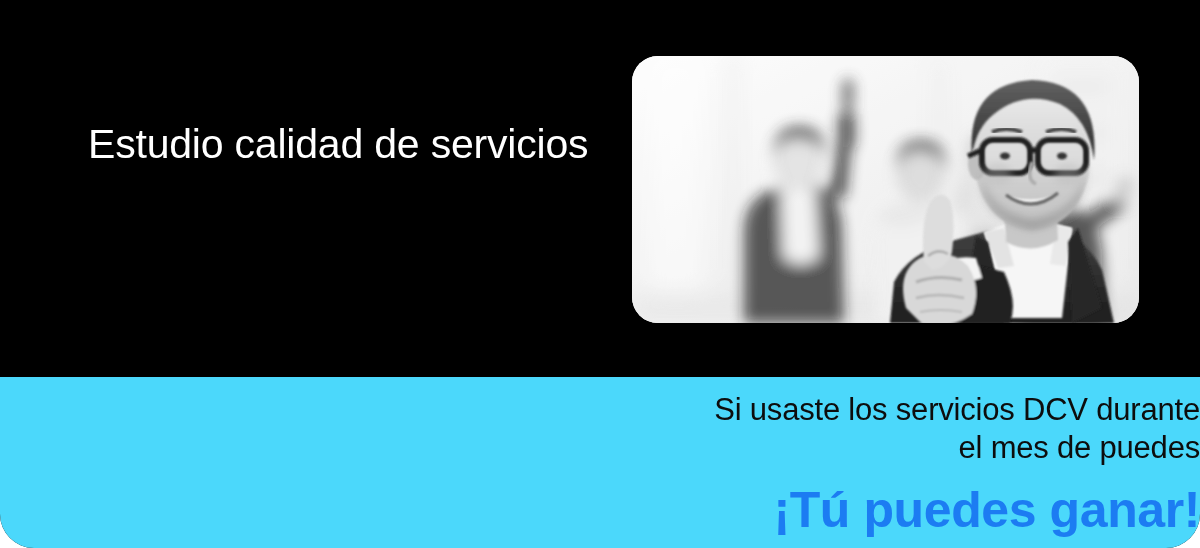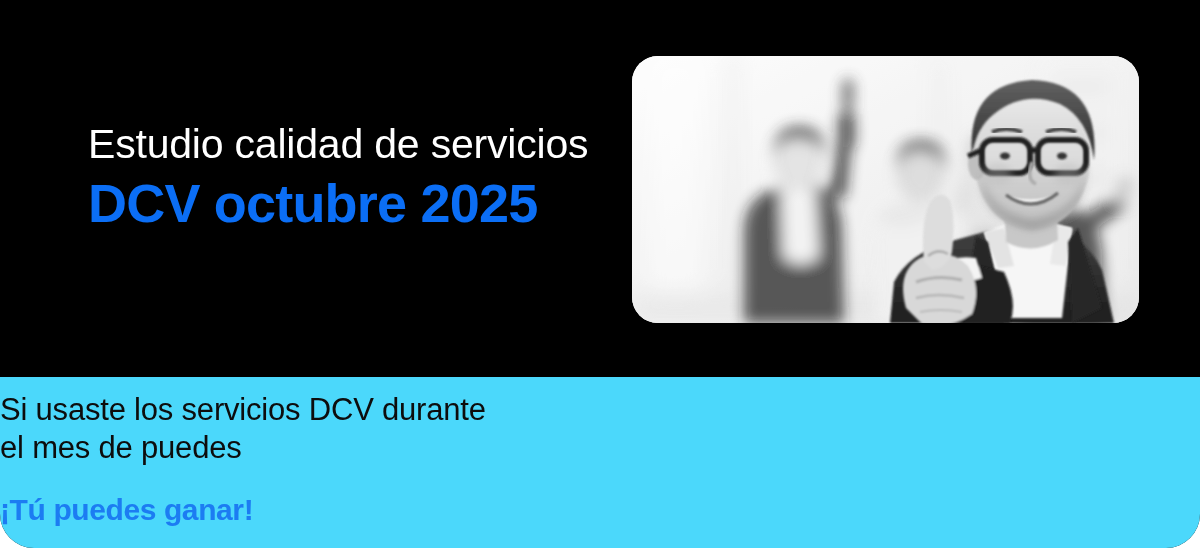--- a/index.html
+++ b/index.html
@@ -76,21 +76,21 @@
   }
 
   
   .bottom-section {
     position: absolute;
     left: 0;
     top: 377px;
     width: 1200px;
     height: 171px;
     background: #4BD8FB;
-    text-align: left;
+    text-align: right;
   }
 
   .promo-lines {
     position: absolute;
     left: 0;
     right: 0;
     top: 14px;
   }
 
   .promo-line {
@@ -99,36 +99,35 @@
     font-size: 31px;
     font-weight: 400;
     line-height: 38px;
     letter-spacing: -0.2px;
   }
 
   .promo-cta {
     display: block;
     margin-top: 21px;
     color: #1C7CF2;
-    font-size: 30px;
+    font-size: 50px;
     font-weight: 700;
     line-height: 44px;
     letter-spacing: -0.4px;
   }
 </style>
 </head>
 <body>
 
 <div class="banner">
 
   <div class="top-section">
 
     <div class="headline-block">
       <span class="headline-line1">Estudio calidad de servicios</span>
-      <span class="headline-line2">DCV octubre 2025</span>
     </div>
 
     <div class="photo-frame">
       <svg class="photo-canvas" viewBox="0 0 507 267" preserveAspectRatio="xMidYMid slice">
         <defs>
           <linearGradient id="bgWall" x1="0" y1="0" x2="1" y2="1">
             <stop offset="0%" stop-color="#fdfdfd"></stop>
             <stop offset="45%" stop-color="#f0f0f0"></stop>
             <stop offset="100%" stop-color="#e2e2e2"></stop>
           </linearGradient>

